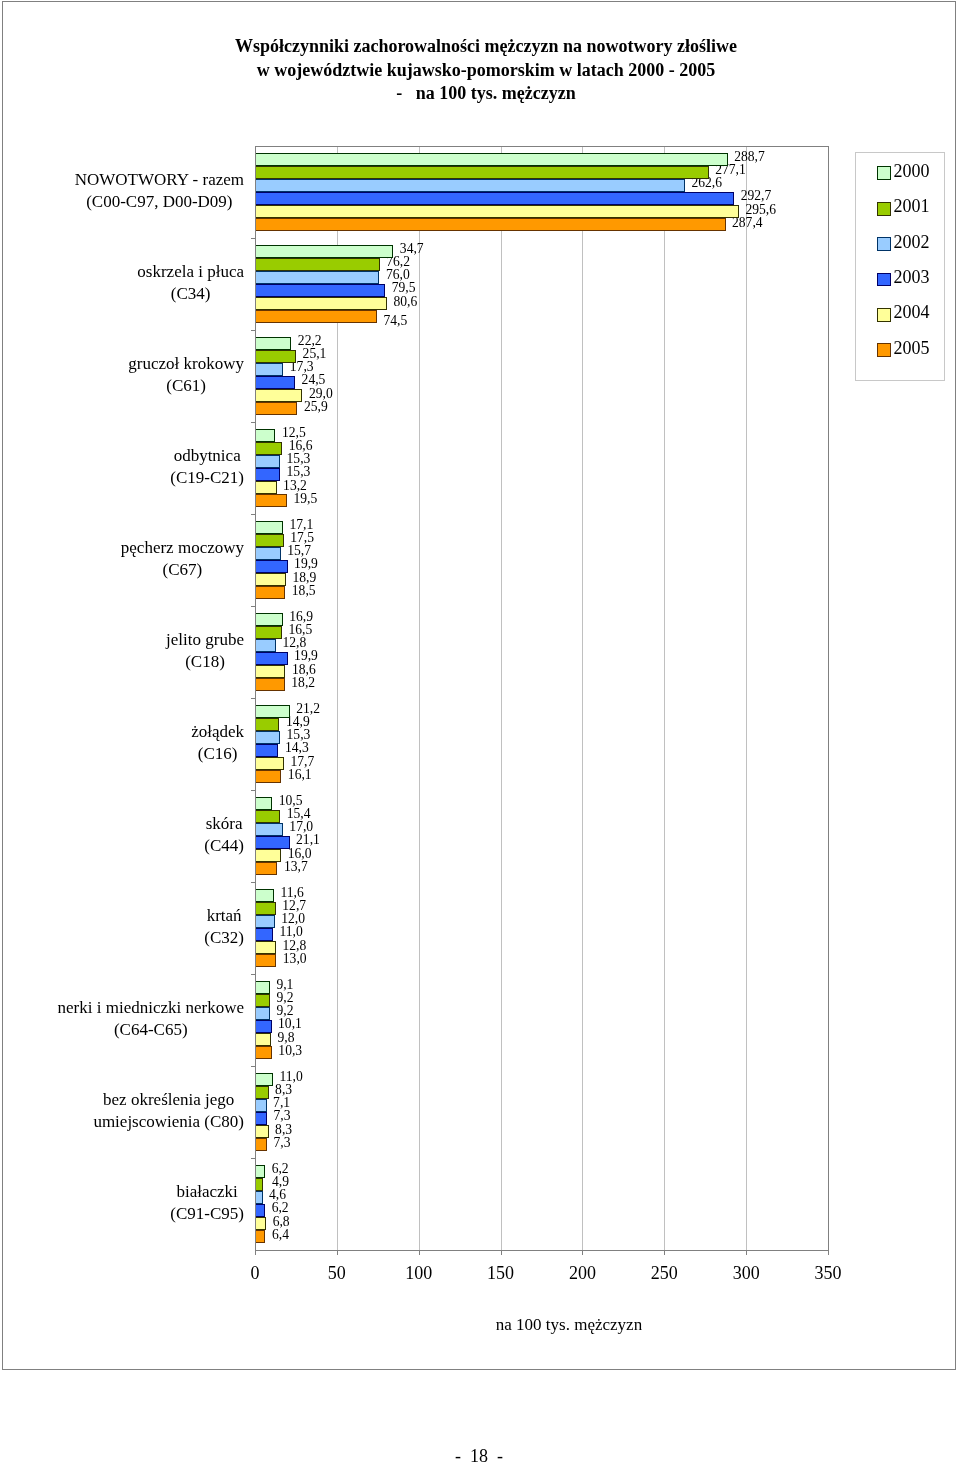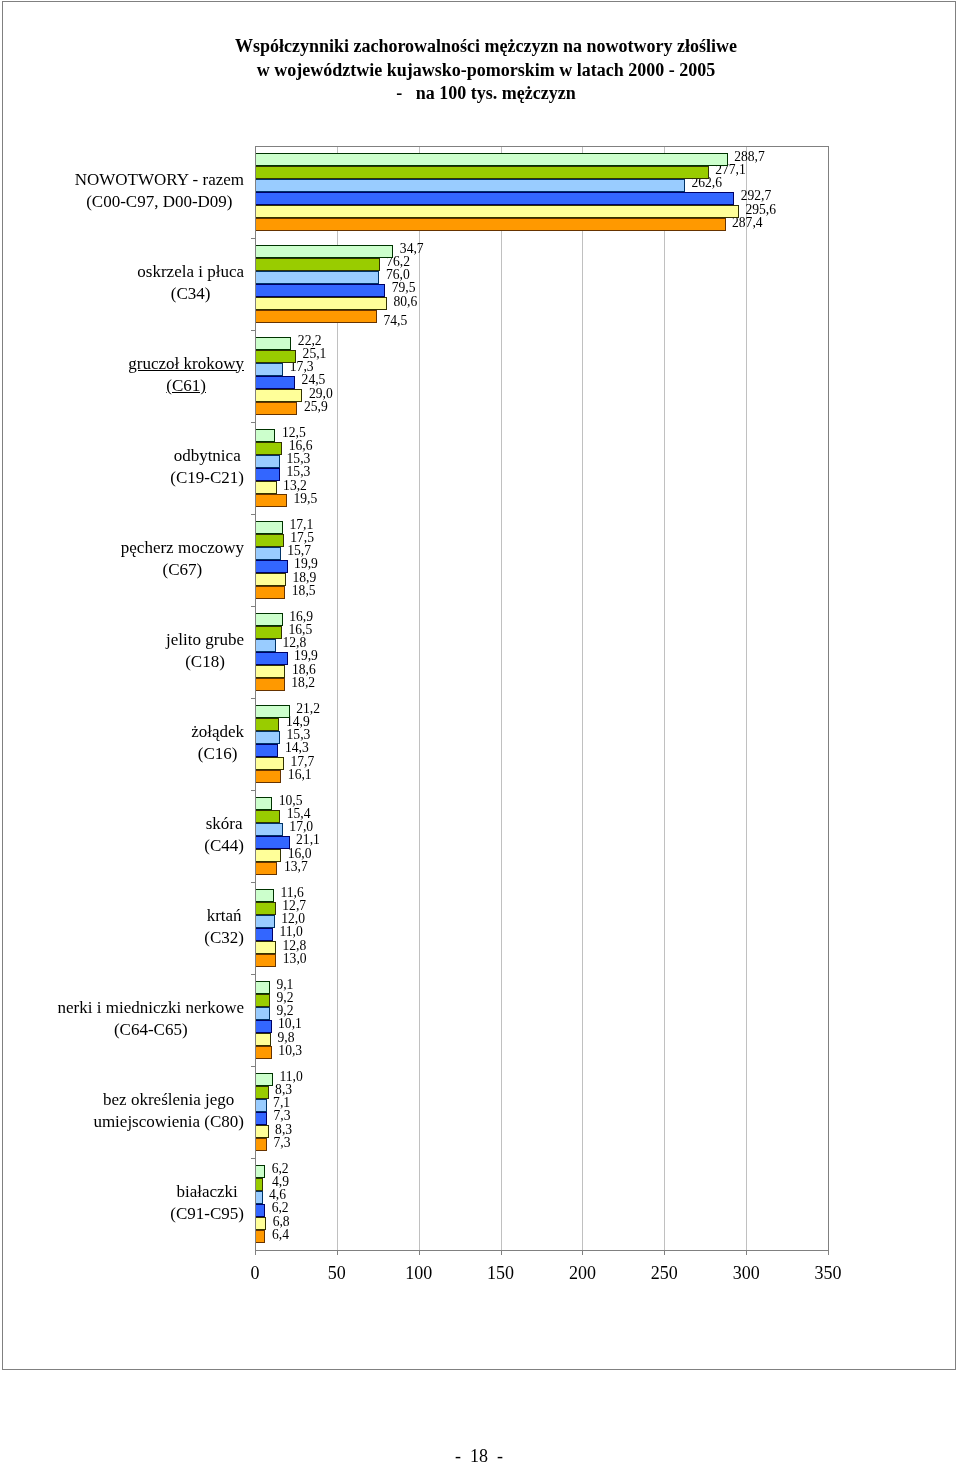--- a/index.html
+++ b/index.html
@@ -74,21 +74,21 @@
         <div class="bar" style="left: 0px; top: 243.13px; width: 47.4771px; height: 13.13px; background: rgb(255, 255, 153); border-color: rgb(51, 51, 0);"></div>
         <div class="vlabel" style="left: 53.9771px; top: 240.53px; line-height: 13.13px;">29,0</div>
         <div class="bar" style="left: 0px; top: 230px; width: 40.11px; height: 13.13px; background: rgb(51, 102, 255); border-color: rgb(0, 0, 102);"></div>
         <div class="vlabel" style="left: 46.61px; top: 227.4px; line-height: 13.13px;">24,5</div>
         <div class="bar" style="left: 0px; top: 216.87px; width: 28.3226px; height: 13.13px; background: rgb(153, 204, 255); border-color: rgb(0, 51, 102);"></div>
         <div class="vlabel" style="left: 34.8226px; top: 214.27px; line-height: 13.13px;">17,3</div>
         <div class="bar" style="left: 0px; top: 203.74px; width: 41.0923px; height: 13.13px; background: rgb(153, 204, 0); border-color: rgb(51, 51, 0);"></div>
         <div class="vlabel" style="left: 47.5923px; top: 201.14px; line-height: 13.13px;">25,1</div>
         <div class="bar" style="left: 0px; top: 190.61px; width: 36.3446px; height: 13.13px; background: rgb(204, 255, 204); border-color: rgb(0, 51, 0);"></div>
         <div class="vlabel" style="left: 42.8446px; top: 188.01px; line-height: 13.13px;">22,2</div>
-        <div class="clabel" style="right: 584px; top: 206.6px; text-decoration: underline;">
+        <div class="clabel" style="right: 584px; top: 206.6px;">
           <div>gruczoł krokowy</div>
           <div>(C61)</div>
         </div>
         <div class="bar" style="left: 0px; top: 348.26px; width: 31.9243px; height: 13.13px; background: rgb(255, 153, 0); border-color: rgb(102, 51, 0);"></div>
         <div class="vlabel" style="left: 38.4243px; top: 345.66px; line-height: 13.13px;">19,5</div>
         <div class="bar" style="left: 0px; top: 335.13px; width: 21.6103px; height: 13.13px; background: rgb(255, 255, 153); border-color: rgb(51, 51, 0);"></div>
         <div class="vlabel" style="left: 28.1103px; top: 332.53px; line-height: 13.13px;">13,2</div>
         <div class="bar" style="left: 0px; top: 322px; width: 25.0483px; height: 13.13px; background: rgb(51, 102, 255); border-color: rgb(0, 0, 102);"></div>
         <div class="vlabel" style="left: 31.5483px; top: 319.4px; line-height: 13.13px;">15,3</div>
         <div class="bar" style="left: 0px; top: 308.87px; width: 25.0483px; height: 13.13px; background: rgb(153, 204, 255); border-color: rgb(0, 51, 102);"></div>
@@ -254,15 +254,42 @@
         <div class="axis-bottom" style="left: 0px; top: 1104px; width: 574px;"></div>
         <div class="tick" style="left: -30px; width: 60px; top: 1117px;">0</div>
         <div class="tick" style="left: 51.8571px; width: 60px; top: 1117px;">50</div>
         <div class="tick" style="left: 133.714px; width: 60px; top: 1117px;">100</div>
         <div class="tick" style="left: 215.571px; width: 60px; top: 1117px;">150</div>
         <div class="tick" style="left: 297.429px; width: 60px; top: 1117px;">200</div>
         <div class="tick" style="left: 379.286px; width: 60px; top: 1117px;">250</div>
         <div class="tick" style="left: 461.143px; width: 60px; top: 1117px;">300</div>
         <div class="tick" style="left: 543px; width: 60px; top: 1117px;">350</div>
       </div>
+    <div id="legendbox" class="legend" style="left: 851.8px; top: 150.2px; width: 90px; height: 229px;">
+        <div class="legend-item" style="left: 21.3px; top: 13.2px;">
+          <div class="legend-swatch" style="background: rgb(204, 255, 204); border-color: rgb(0, 51, 0);"></div>
+          <div class="legend-label">2000</div>
+        </div>
+        <div class="legend-item" style="left: 21.3px; top: 48.6px;">
+          <div class="legend-swatch" style="background: rgb(153, 204, 0); border-color: rgb(51, 51, 0);"></div>
+          <div class="legend-label">2001</div>
+        </div>
+        <div class="legend-item" style="left: 21.3px; top: 84px;">
+          <div class="legend-swatch" style="background: rgb(153, 204, 255); border-color: rgb(0, 51, 102);"></div>
+          <div class="legend-label">2002</div>
+        </div>
+        <div class="legend-item" style="left: 21.3px; top: 119.4px;">
+          <div class="legend-swatch" style="background: rgb(51, 102, 255); border-color: rgb(0, 0, 102);"></div>
+          <div class="legend-label">2003</div>
+        </div>
+        <div class="legend-item" style="left: 21.3px; top: 154.8px;">
+          <div class="legend-swatch" style="background: rgb(255, 255, 153); border-color: rgb(51, 51, 0);"></div>
+          <div class="legend-label">2004</div>
+        </div>
+        <div class="legend-item" style="left: 21.3px; top: 190.2px;">
+          <div class="legend-swatch" style="background: rgb(255, 153, 0); border-color: rgb(102, 51, 0);"></div>
+          <div class="legend-label">2005</div>
+        </div>
+      </div>
+    <div id="footnote" class="footer" style="top: 1313px; left: 366px; width: 400px;">na 100 tys. mężczyzn</div>
   </div>
   <div id="pagenum" class="pagenum" style="top: 1446px; left: 279px; width: 400px;">-  18  -</div>
 </div>
 
 </body></html>

